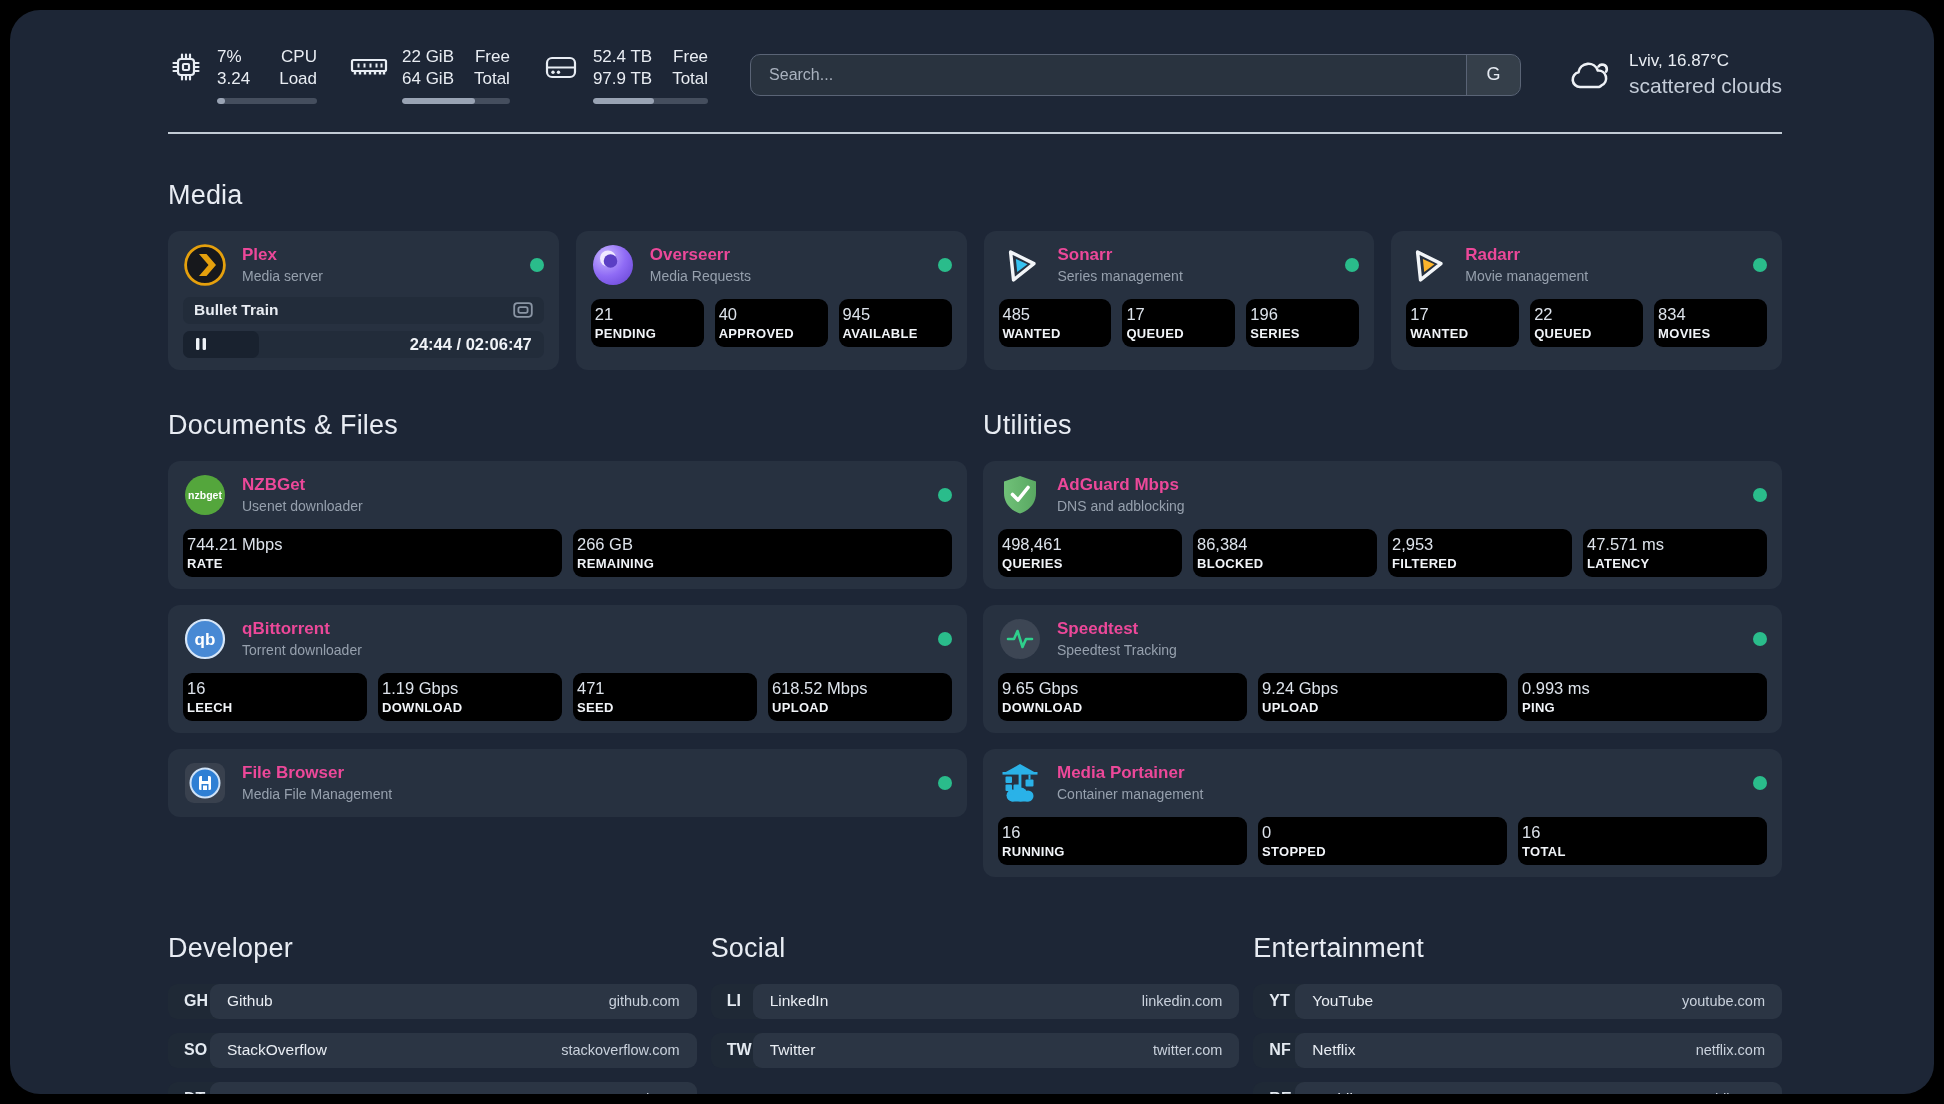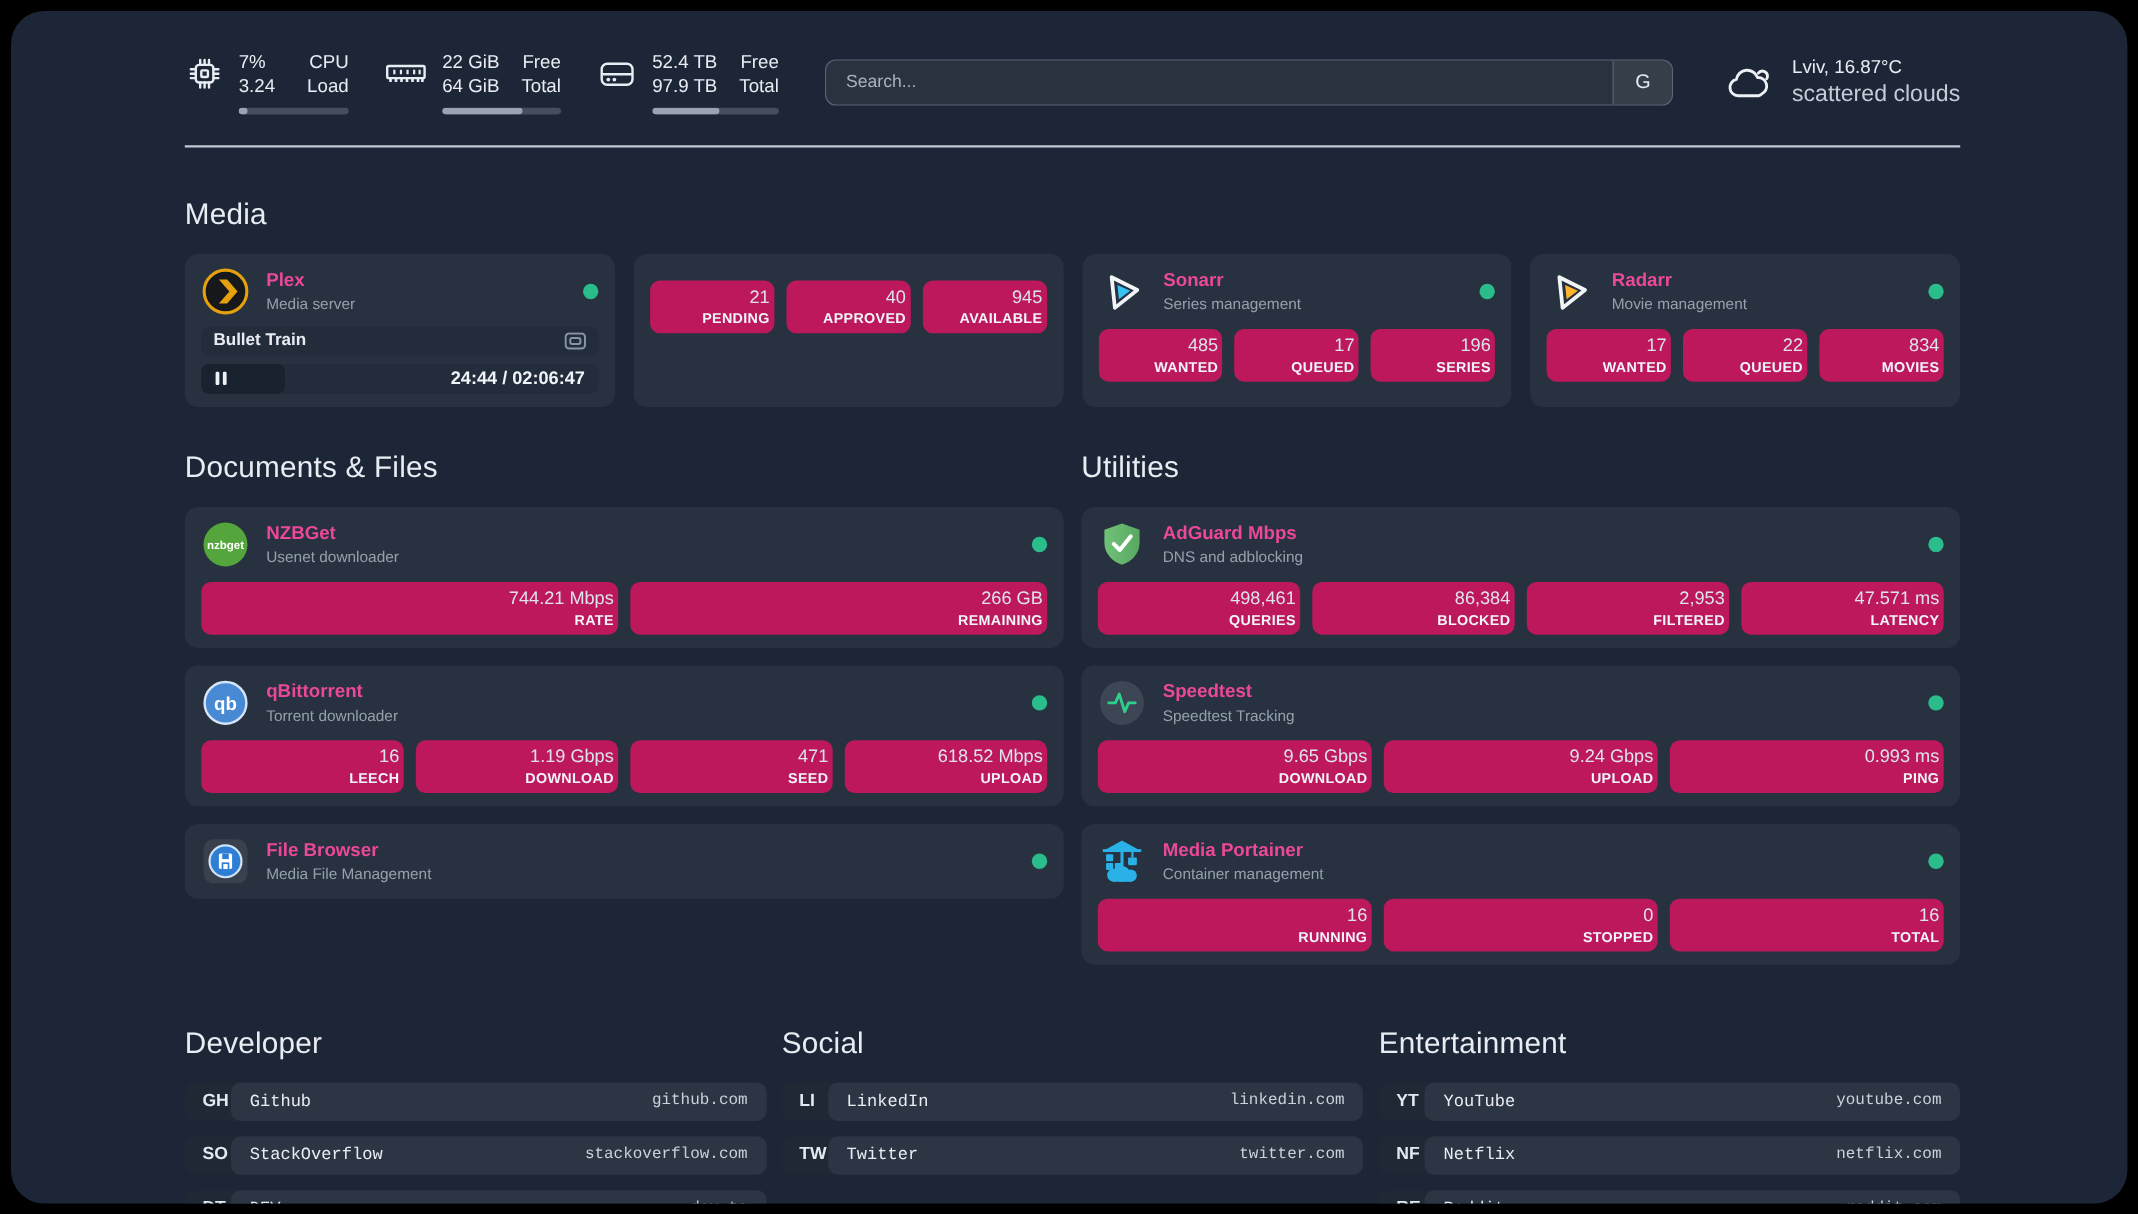--- a/index.html
+++ b/index.html
@@ -44,41 +44,41 @@
   .cols3 { display:grid; grid-template-columns:repeat(3,1fr); gap:14px; }
 
   
   .card { background:#273140; border-radius:12px; padding:12px 15px; cursor:pointer; }
   .card-head { display:flex; align-items:center; gap:15px; }
   .app-icon { width:44px; height:44px; display:inline-flex; align-items:center; justify-content:center; flex:none; }
   .app-name { font-size:17px; color:#ec4899; font-weight:700; }
   .app-desc { font-size:14px; color:#96a0ad; margin-top:3px; }
   .status-dot { width:14px; height:14px; background:#2abc8b; border-radius:50%; margin-left:auto; flex:none; }
   .stats-row { display:flex; gap:11px; margin-top:12px; }
-  .stat-box { flex:1; background:#be185d; border-radius:9px; text-align:right; padding:6px 4px; }
+  .stat-box { flex:1; background:#000000; border-radius:9px; text-align:left; padding:6px 4px; }
   .stat-value { font-size:16.5px; color:#dde3eb; }
   .stat-label { font-size:13px; color:#f1f4f8; font-weight:700; margin-top:2px; letter-spacing:.3px; }
 
   
   .media-row { margin-top:10px; height:27px; background:#222c3a; border-radius:7px;
     display:flex; align-items:center; padding:0 11px; }
   .media-title { font-size:15.5px; color:#e8ecf2; font-weight:700; }
   .cast { margin-left:auto; display:inline-flex; }
   .progress-row { margin-top:7px; height:27px; background:#222c3a; border-radius:7px;
     position:relative; display:flex; align-items:center; cursor:pointer; }
   .played { position:absolute; left:0; top:0; height:100%; background:#19222f; border-radius:7px;
     display:flex; align-items:center; padding-left:12px; }
   .time { margin-left:auto; margin-right:12px; font-size:16.5px; font-weight:700; color:#f0f3f7; position:relative; }
 
   
   .bm-row { display:flex; height:35px; margin-bottom:14px; cursor:pointer; }
   .bm-chip { background:#1f2936; border-radius:9px; color:#e3e9f0; font-size:16px; font-weight:600;
     display:flex; align-items:center; padding-left:16px; width:66px; flex:none; }
   .bm-bar { flex:1; margin-left:-24px; background:#2b3544; border-radius:9px;
-    display:flex; align-items:center; justify-content:space-between; padding:16px 17px; position:relative;font-family:Liberation Mono, monospace; }
+    display:flex; align-items:center; justify-content:space-between; padding:16px 17px; position:relative; }
   .bm-name { font-size:15.5px; color:#e9edf3; font-weight:500; }
   .bm-url { font-size:14.5px; color:#c9d1dc; }
 </style>
 </head>
 <body>
 
 <div class="page">
 
   <header>
     <div class="sys-stats" id="sys-stats">
@@ -210,20 +210,41 @@
                 <svg width="12" height="14" viewBox="0 0 12 14" fill="#eef2f7">
                   <rect x="1" y="1" width="3.4" height="12" rx="1.2"></rect>
                   <rect x="7.6" y="1" width="3.4" height="12" rx="1.2"></rect>
                 </svg>
               </span>
       </span>
       <span class="time">24:44 / 02:06:47</span>
     </div>
         </div>
         <div class="card">
+    <div class="card-head">
+      <span class="app-icon">
+              <svg width="44" height="44" viewBox="0 0 44 44">
+                <defs>
+                  <radialGradient id="ovg" cx="32%" cy="28%" r="90%">
+                    <stop offset="0%" stop-color="#c9b8ff"></stop>
+                    <stop offset="55%" stop-color="#8f6bf5"></stop>
+                    <stop offset="100%" stop-color="#6a48d7"></stop>
+                  </radialGradient>
+                </defs>
+                <circle cx="22" cy="22" r="20" fill="url(#ovg)"></circle>
+                <circle cx="17" cy="15.5" r="8" fill="#efe9ff"></circle>
+                <circle cx="19.5" cy="18" r="6.8" fill="#5b3fc4"></circle>
+              </svg>
+            </span>
+      <div>
+        <div class="app-name">Overseerr</div>
+        <div class="app-desc">Media Requests</div>
+      </div>
+      <span class="status-dot"></span>
+    </div>
           <div class="stats-row">
       <div class="stat-box">
         <div class="stat-value">21</div>
         <div class="stat-label">PENDING</div>
       </div>
       <div class="stat-box">
         <div class="stat-value">40</div>
         <div class="stat-label">APPROVED</div>
       </div>
       <div class="stat-box">

